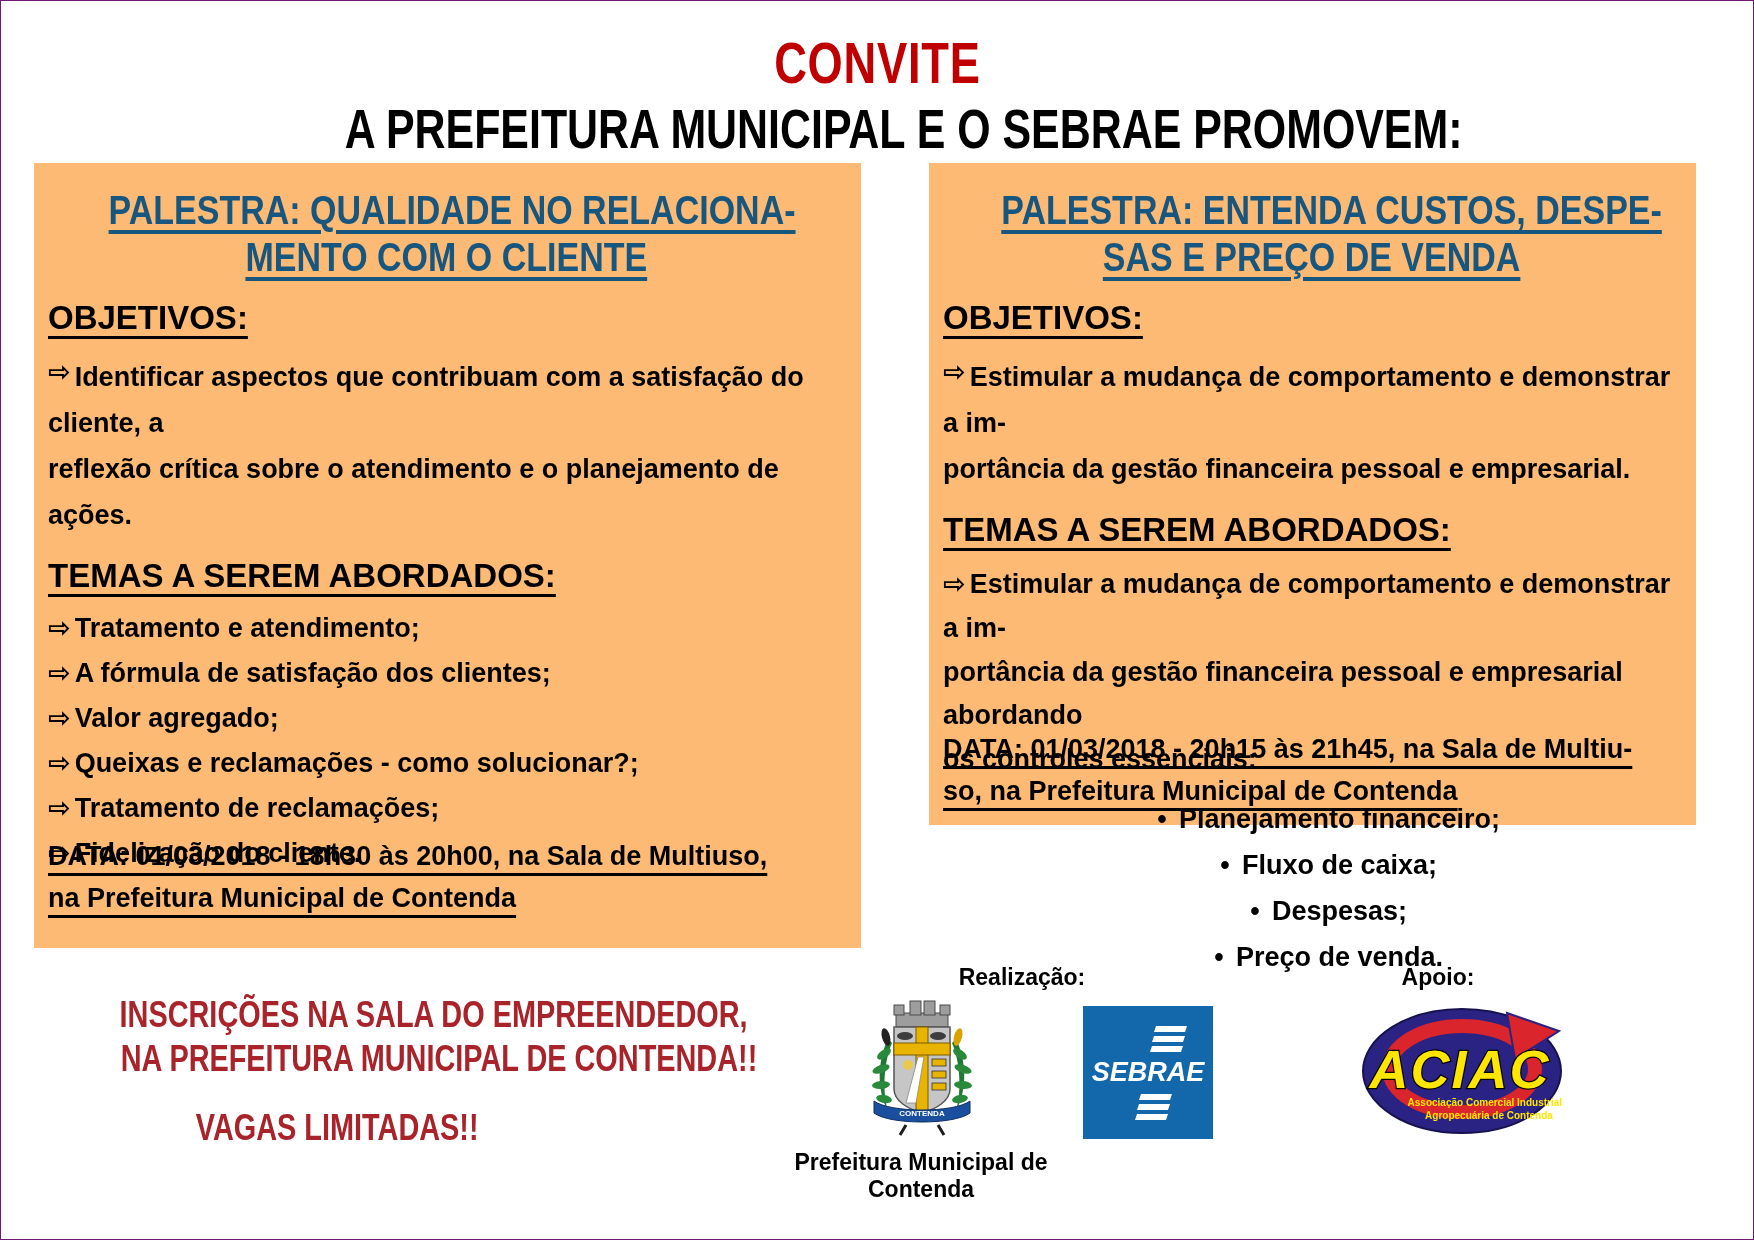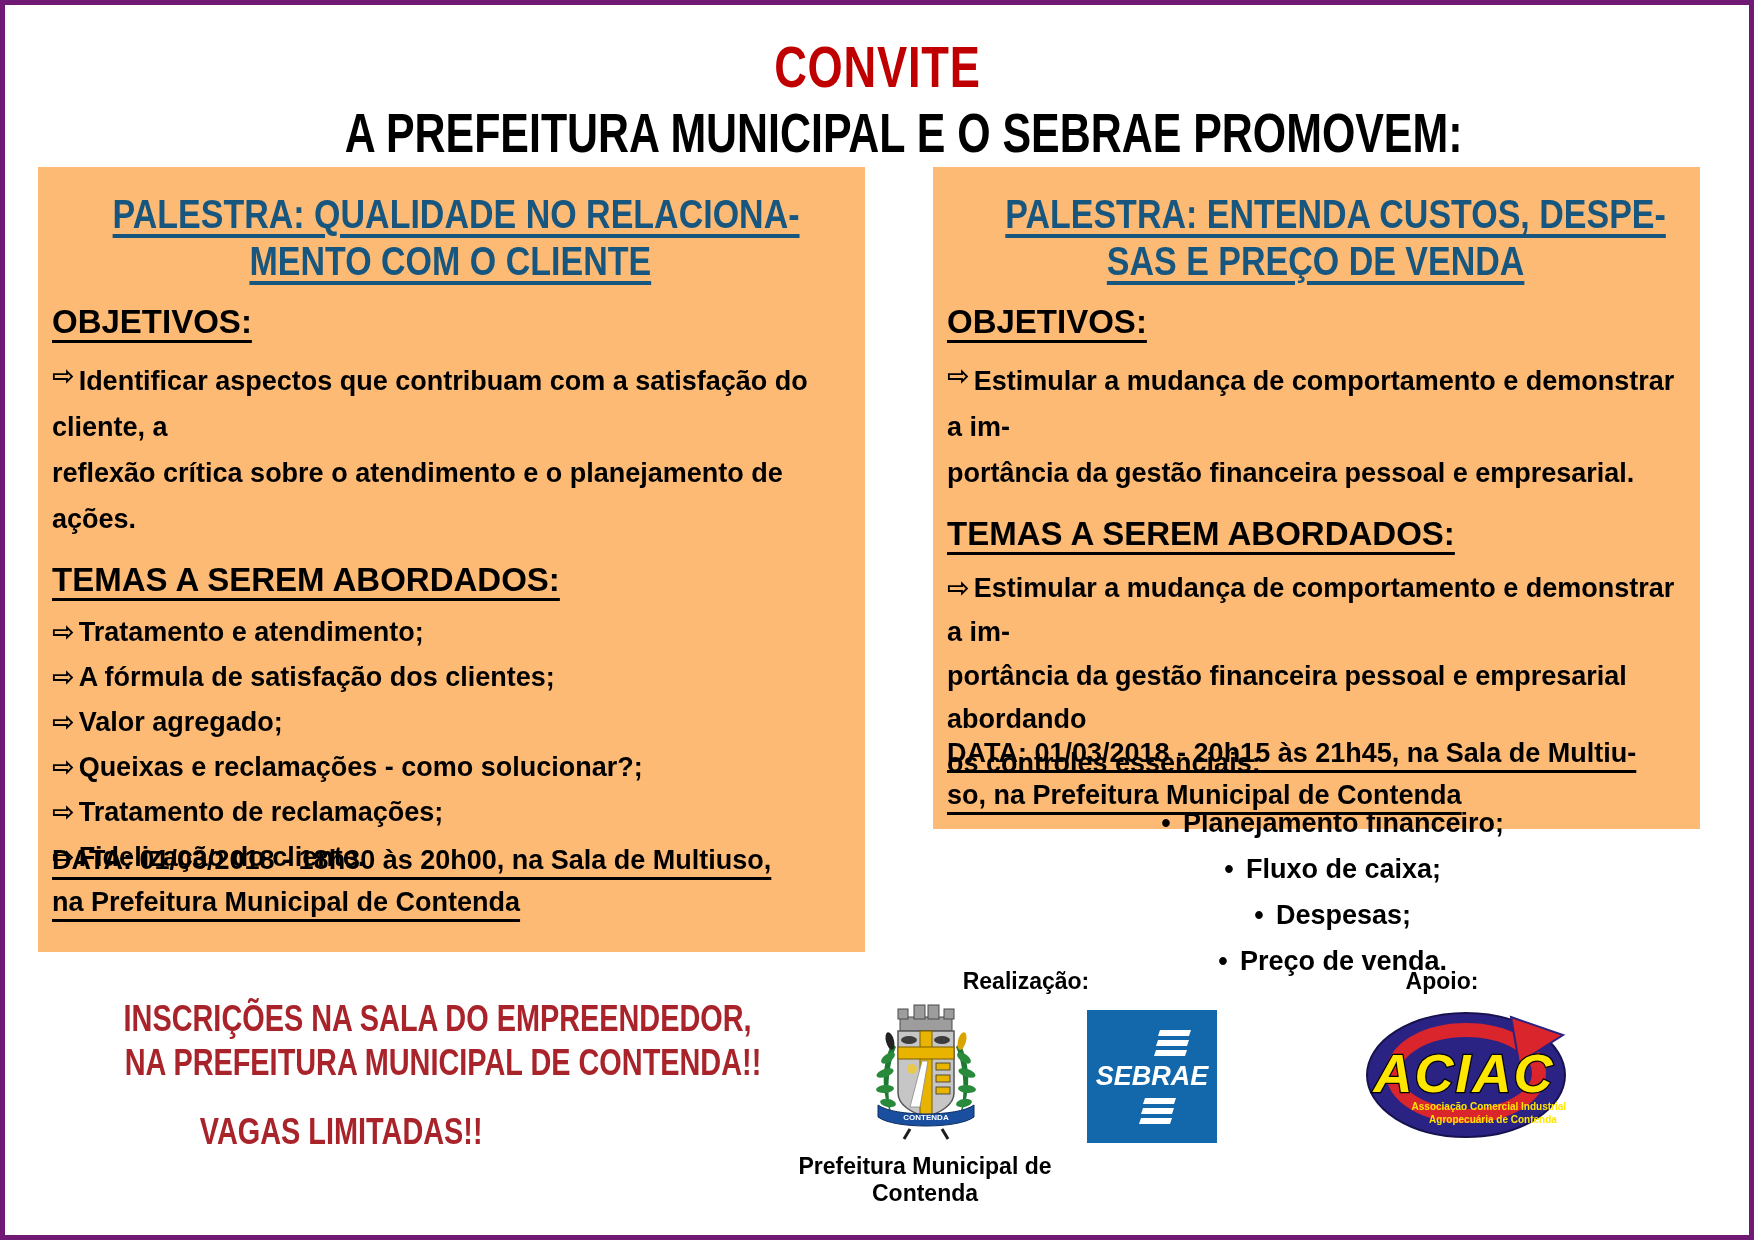--- a/index.html
+++ b/index.html
@@ -1,18 +1,18 @@
 <!DOCTYPE html>
 <html><head>
 <meta charset="utf-8">
 <style>
   html,body{margin:0;padding:0;background:#fff;}
   .page{
     position:relative;width:1754px;height:1240px;box-sizing:border-box;
-    background:#ffffff;border:5px solid #701a75;overflow:hidden;
+    background:#ffffff;border:1px solid #701a75;overflow:hidden;
     font-family:"Liberation Sans","DejaVu Sans",sans-serif;color:#000;
   }
   .cond{display:inline-block;transform:scaleX(.78);transform-origin:center;white-space:nowrap;}
   .cond85{display:inline-block;transform:scaleX(.85);transform-origin:center;white-space:nowrap;}
 
   .main-title{
     position:absolute;top:28px;left:0;width:100%;text-align:center;
     font-size:58px;font-weight:bold;color:#c00000;letter-spacing:1px;
   }
   .sub-title{

